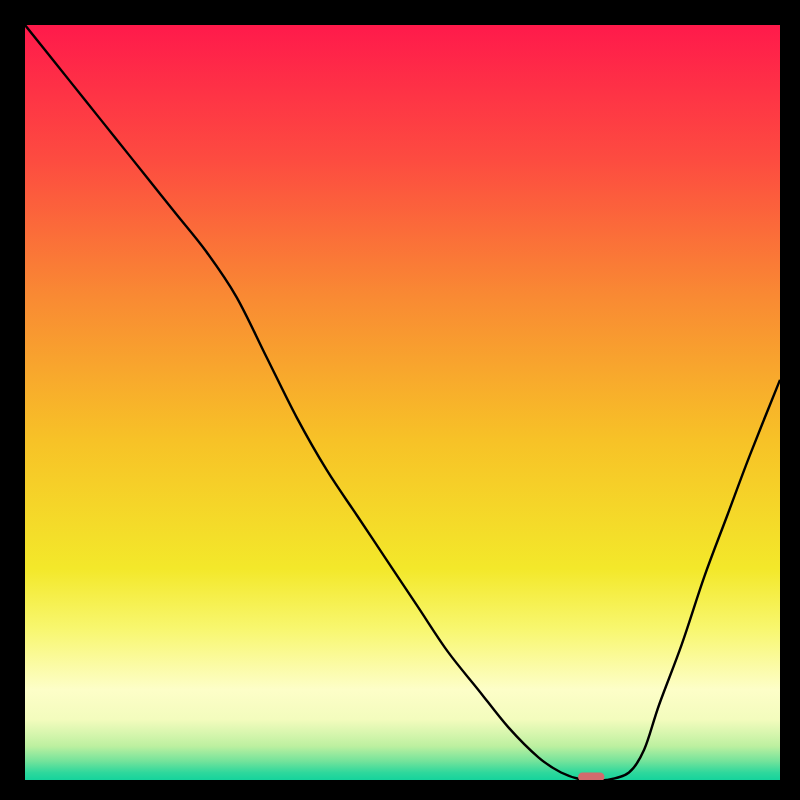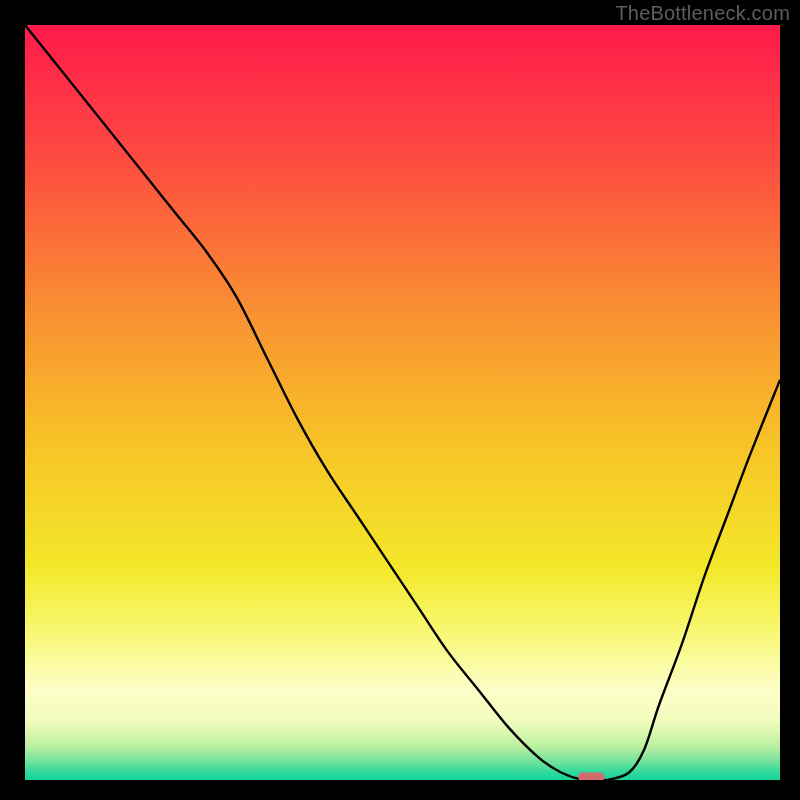--- a/index.html
+++ b/index.html
@@ -36,21 +36,20 @@
   .plot svg {
     display: block;
     width: 755px;
     height: 755px;
   }
 </style>
 </head>
 <body>
 
 <div class="stage">
-  <div class="watermark">TheBottleneck.com</div>
 
   <div class="plot">
     <svg id="chart-svg" viewBox="0 0 755 755" preserveAspectRatio="none">
       <defs>
         <linearGradient id="bg-grad" x1="0" y1="0" x2="0" y2="1">
             <stop offset="0.00%" stop-color="#ff1a4b"></stop>
             <stop offset="18.00%" stop-color="#fd4c40"></stop>
             <stop offset="36.00%" stop-color="#f98a33"></stop>
             <stop offset="55.00%" stop-color="#f7c227"></stop>
             <stop offset="72.00%" stop-color="#f3e82a"></stop>

